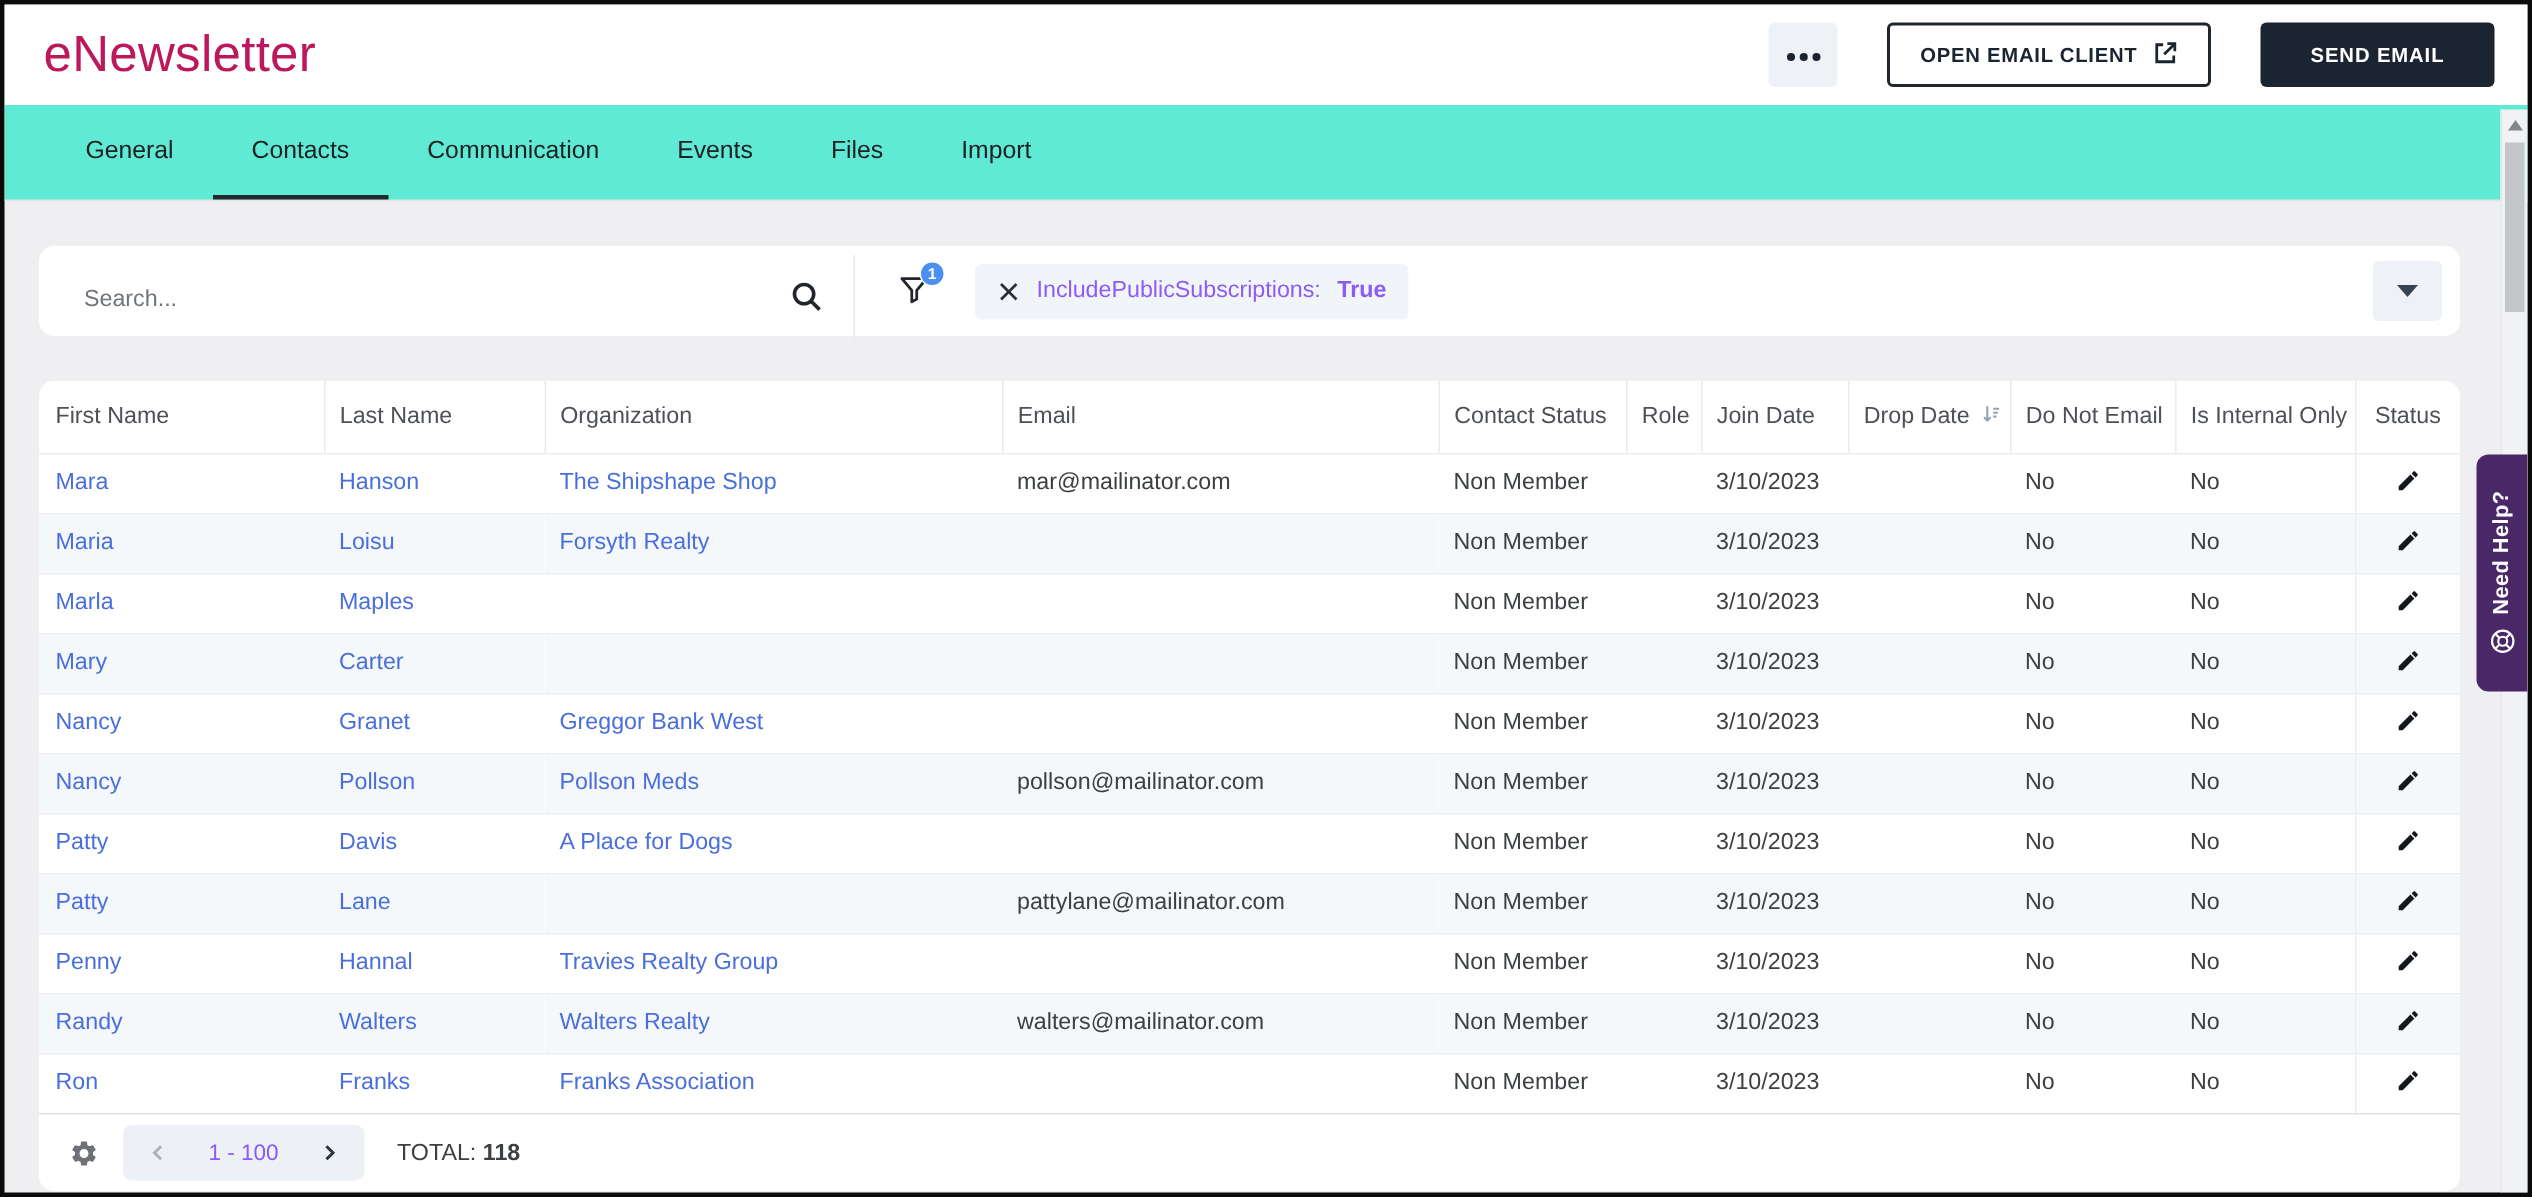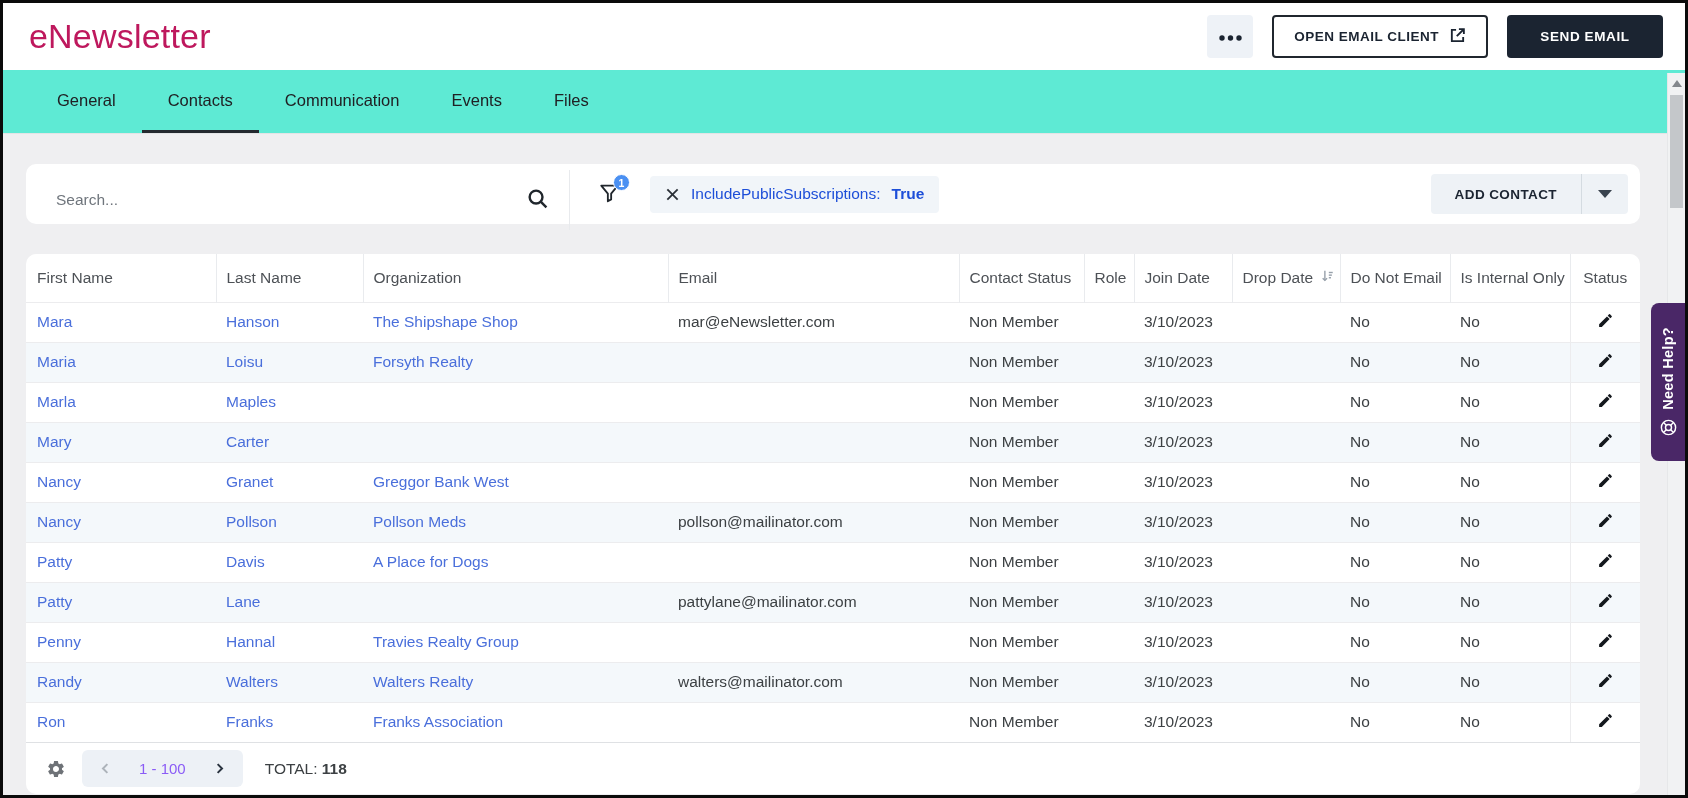--- a/index.html
+++ b/index.html
@@ -11,21 +11,21 @@
     position:relative;
     overflow:hidden;
     color:#3c4043;
   }
   
   .page-header{
     background:#fff; height:67px; display:flex; align-items:center;
     justify-content:space-between; padding:0 22px 0 26px; width:100%;
   }
   .page-title{ font-size:34px; color:#be185d; font-weight:400; letter-spacing:.2px; }
-  .header-actions{ display:flex; align-items:center; gap:19px; }
+  .header-actions{ display:flex; align-items:center; gap:33px; }
   .btn{ border:none; cursor:pointer; border-radius:4px; display:flex; align-items:center; justify-content:center; font-family:inherit; }
   .btn-more{ width:46px; height:43px; background:#eef2f7; }
   .btn-outline{
     height:43px; padding:0 20px; background:#fff; border:2px solid #20262e;
     font-size:13.5px; font-weight:700; letter-spacing:.5px; color:#1b2431; gap:10px;
   }
   .btn-dark{
     height:43px; width:156px; background:#1b2431; color:#fff;
     font-size:13.5px; font-weight:700; letter-spacing:.6px;
   }
@@ -54,21 +54,21 @@
   .search-input::placeholder{ color:#6f757c; }
   .filter-section{ flex:1; display:flex; align-items:center; padding-left:28px; gap:28px; }
   .filter-icon-wrap{ position:relative; width:24px; height:24px; cursor:pointer; }
   .filter-badge{
     position:absolute; top:-8px; right:-8px; width:17px; height:17px; border-radius:50%;
     background:#4a90f2; color:#fff; font-size:10.5px; font-weight:700;
     display:flex; align-items:center; justify-content:center; border:1px solid #fff;
   }
   .filter-chip{
     display:flex; align-items:center; gap:11px; background:#f1f5f9; border-radius:4px;
-    height:37px; padding:0 15px; font-size:15.5px; color:#1d4ed8;
+    height:37px; padding:0 15px; font-size:15.5px; color:#8b5cf6;
   }
   .chip-value{ font-weight:700; }
   .add-contact{ margin-left:auto; margin-right:12px; display:flex; background:#eef2f6; border-radius:4px; height:40px; overflow:hidden; }
   .add-contact-main{
     padding:0 24px; display:flex; align-items:center; font-size:13.5px; font-weight:700;
     letter-spacing:.4px; color:#1b2431; cursor:pointer; border-right:1px solid #d4dbe1;
   }
   .add-contact-caret{ width:46px; display:flex; align-items:center; justify-content:center; cursor:pointer; }
   
   .table-card{ margin:30px 45px 0 23px; background:#fff; border-radius:10px; overflow:hidden; }
@@ -152,20 +152,21 @@
     </button>
   </div>
 </header>
 
 <nav class="tab-bar">
     <div class="tab">General</div>
     <div class="tab active">Contacts</div>
     <div class="tab">Communication</div>
     <div class="tab">Events</div>
     <div class="tab">Files</div>
+    <div class="tab">Import</div>
   </nav>
 
 <div class="search-card">
   <div class="search-section">
     <input class="search-input" type="text" placeholder="Search..." style="">
     <span>
       <svg width="23" height="23" viewBox="0 0 24 24" fill="none" stroke="#20262c" stroke-width="2.5">
           <circle cx="10.5" cy="10.5" r="6.7"></circle>
           <line x1="15.6" y1="15.6" x2="21.3" y2="21.3"></line>
         </svg>
@@ -182,21 +183,20 @@
       <span style="display:flex;">
         <svg width="15" height="15" viewBox="0 0 16 16" stroke="#2a2f36" stroke-width="1.9">
             <line x1="2.5" y1="2.5" x2="13.5" y2="13.5"></line>
             <line x1="13.5" y1="2.5" x2="2.5" y2="13.5"></line>
           </svg>
       </span>
       <span>IncludePublicSubscriptions:</span>
       <span class="chip-value">True</span>
     </span>
     <span class="add-contact">
-      <span class="add-contact-main">ADD CONTACT</span>
       <span class="add-contact-caret">
         <svg width="14" height="8" viewBox="0 0 14 8">
             <path d="M0 0h14L7 8z" fill="#39434e"></path>
           </svg>
       </span>
     </span>
   </div>
 </div>
 
 <div class="table-card">
@@ -256,21 +256,21 @@
           <th class="actions"><span class="th-inner">
               <span>Status</span>
             </span></th>
         </tr>
       </thead>
     <tbody id="tbody">
         <tr>
           <td><a>Mara</a></td>
           <td><a>Hanson</a></td>
           <td><a>The Shipshape Shop</a></td>
-          <td>mar@eNewsletter.com</td>
+          <td>mar@mailinator.com</td>
           <td>Non Member</td>
           <td></td>
           <td>3/10/2023</td>
           <td></td>
           <td>No</td>
           <td>No</td>
           <td class="actions"><button class="icon-btn"><svg width="17" height="17" viewBox="0 0 24 24" fill="#14181d">
                 <path d="M3 17.25V21h3.75L17.81 9.94l-3.75-3.75L3 17.25zm17.71-10.21a1 1 0 0 0 0-1.41l-2.34-2.34a1 1 0 0 0-1.41 0l-1.83 1.83 3.75 3.75 1.83-1.83z"></path>
               </svg></button></td>
         </tr>

